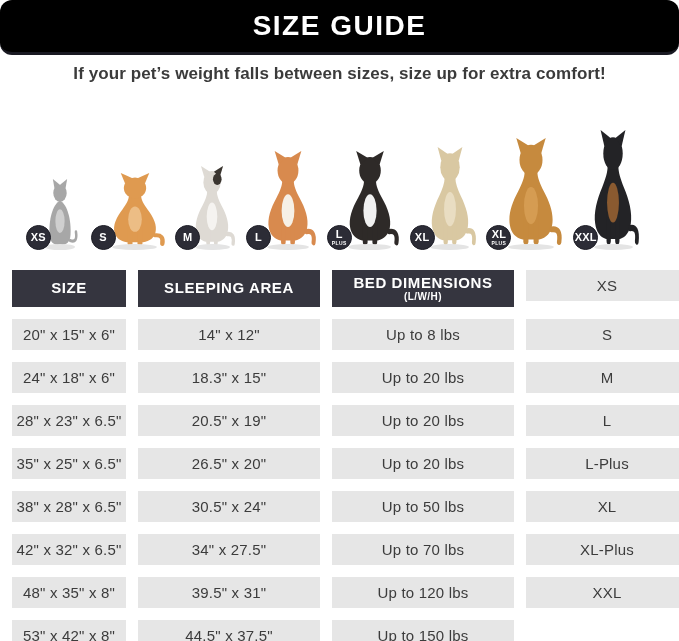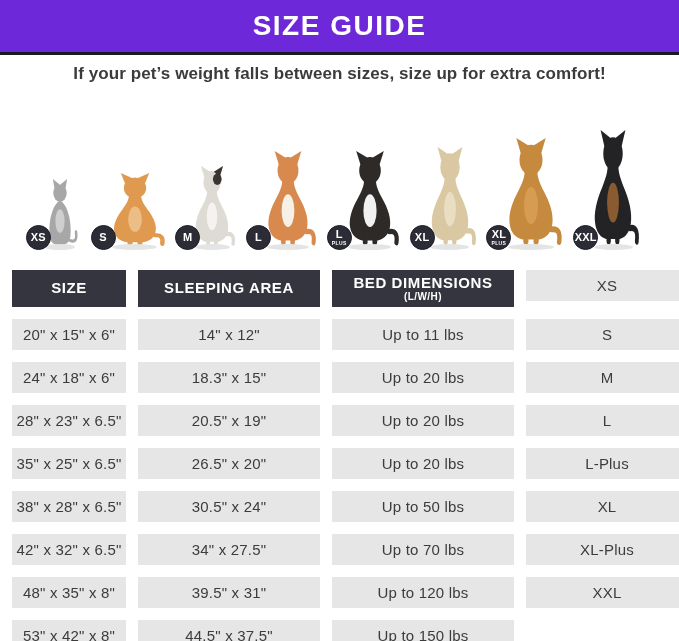--- a/index.html
+++ b/index.html
@@ -6,23 +6,23 @@
   html, body { margin: 0; padding: 0; }
   body {
     width: 679px; height: 641px; overflow: hidden;
     background: #ffffff;
     font-family: "Liberation Sans", sans-serif;
     color: #3d3d3d;
   }
 
   
   .banner {
-    height: 55px; background: #6d28d9;
+    height: 55px; background: #000000;
     border-bottom: 3px solid #191922;
-    display: flex; align-items: center; justify-content: center;
+    display: flex; align-items: center; justify-content: center; border-radius: 12px;
   }
   .banner-title {
     color: #ffffff; font-size: 28px; font-weight: bold;
     letter-spacing: 1.5px; margin: 0;
   }
 
   
   .subtitle {
     text-align: center; font-size: 17px; font-weight: 600;
     color: #3b3b3b; padding: 9px 10px 0 10px; letter-spacing: 0.1px;
@@ -217,21 +217,21 @@
     </div>
   <div class="th">
     <span>BED DIMENSIONS</span>
     <span class="hdr-sub">(L/W/H)</span>
   </div>
 
   <div class="trow">
     <div class="td">XS</div>
     <div class="td">20" x 15" x 6"</div>
     <div class="td">14" x 12"</div>
-    <div class="td">Up to 11 lbs</div>
+    <div class="td">Up to 8 lbs</div>
   </div>
   <div class="trow">
     <div class="td">S</div>
     <div class="td">24" x 18" x 6"</div>
     <div class="td">18.3" x 15"</div>
     <div class="td">Up to 20 lbs</div>
   </div>
   <div class="trow">
     <div class="td">M</div>
     <div class="td">28" x 23" x 6.5"</div>

